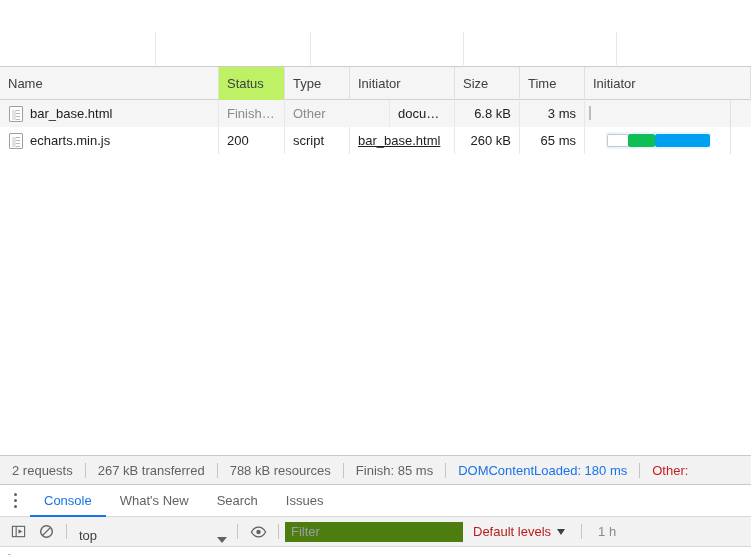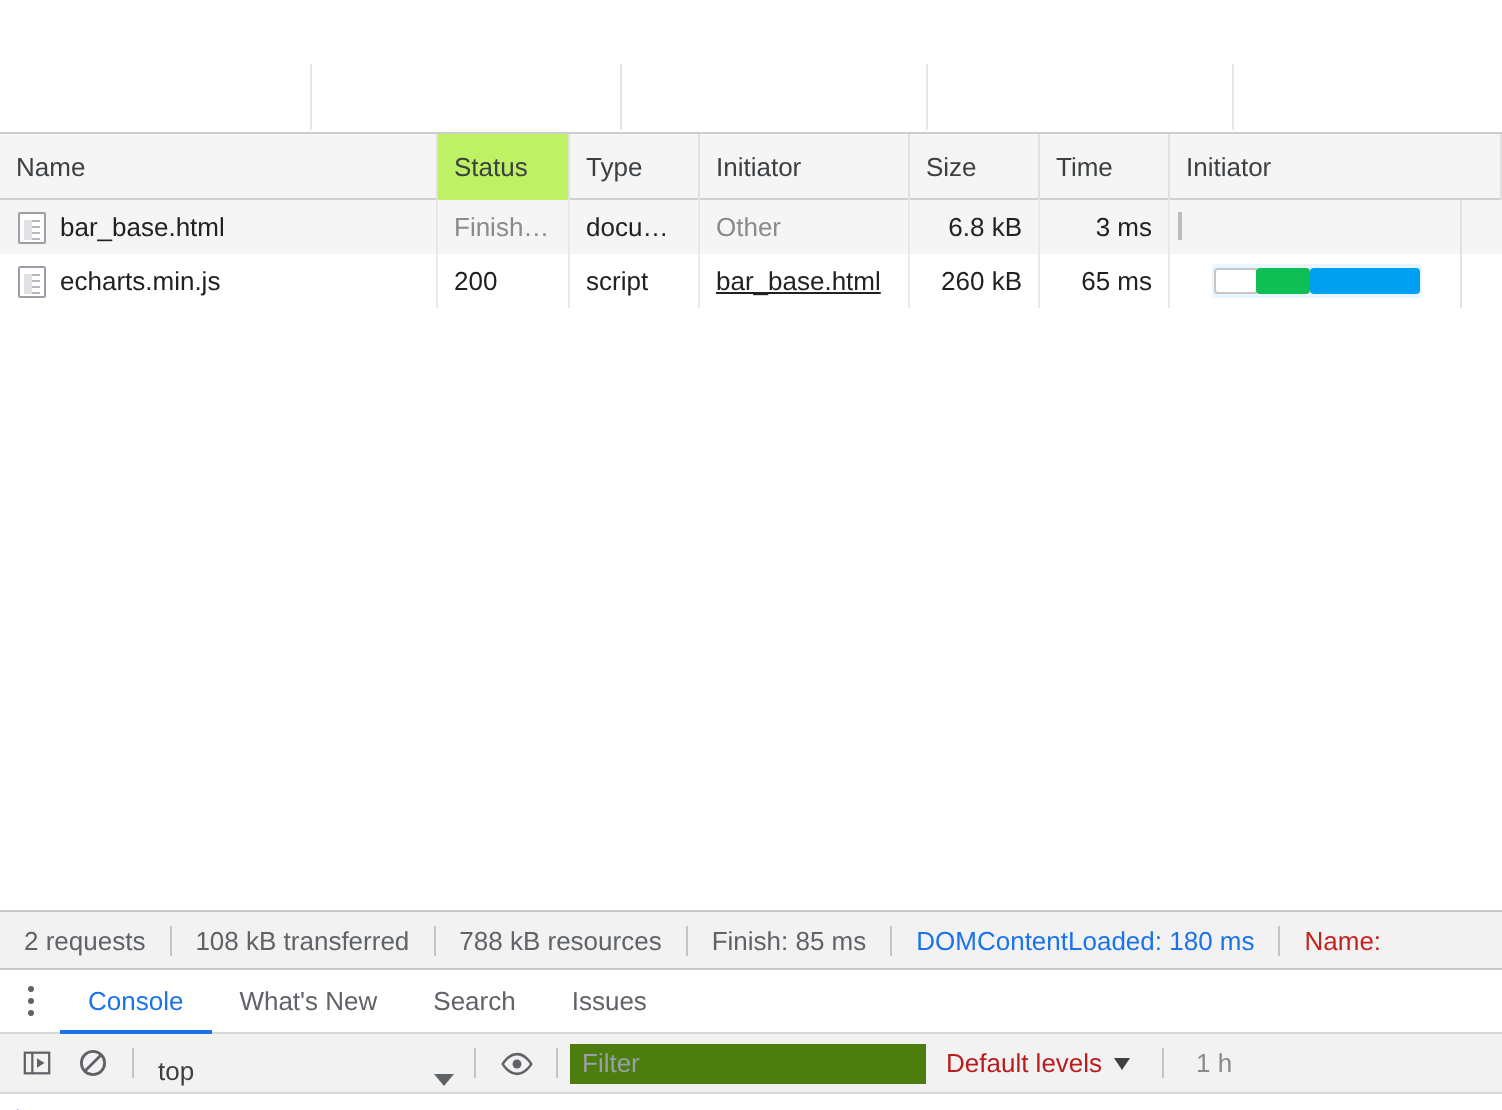--- a/index.html
+++ b/index.html
@@ -254,22 +254,22 @@
     </div>
 
     <div class="net-body">
 
       <div class="row alt">
         <div class="td name" style="width:219px">
           <span class="doc-icon"></span>
           <span>bar_base.html</span>
         </div>
         <div class="td dim" style="width:66px">Finish…</div>
+        <div class="td dim" style="width:105px">Other</div>
         <div class="td" style="width:65px">docu…</div>
-        <div class="td dim" style="width:105px">Other</div>
         <div class="td num" style="width:65px">6.8 kB</div>
         <div class="td num" style="width:65px">3 ms</div>
         <div class="wf-cell">
           <div class="wf-tick" style="left:4px"></div>
           <div class="wf-right-div" style="left:145px"></div>
         </div>
       </div>
 
       <div class="row">
         <div class="td name" style="width:219px">
@@ -291,29 +291,29 @@
           <div class="wf-right-div" style="left:145px"></div>
         </div>
       </div>
 
     </div>
   </div>
 
   <div class="status-bar">
     <div class="status-item">2 requests</div>
     <div class="status-sep"></div>
-    <div class="status-item">108 kB transferred</div>
+    <div class="status-item">267 kB transferred</div>
     <div class="status-sep"></div>
     <div class="status-item">788 kB resources</div>
     <div class="status-sep"></div>
     <div class="status-item">Finish: 85 ms</div>
     <div class="status-sep"></div>
     <div class="status-item blue">DOMContentLoaded: 180 ms</div>
     <div class="status-sep"></div>
-    <div class="status-item red">Name:</div>
+    <div class="status-item red">Other:</div>
   </div>
 
   <div class="drawer">
 
     <div class="drawer-tabs">
       <div class="kebab">
         <i></i>
         <i></i>
         <i></i>
       </div>

